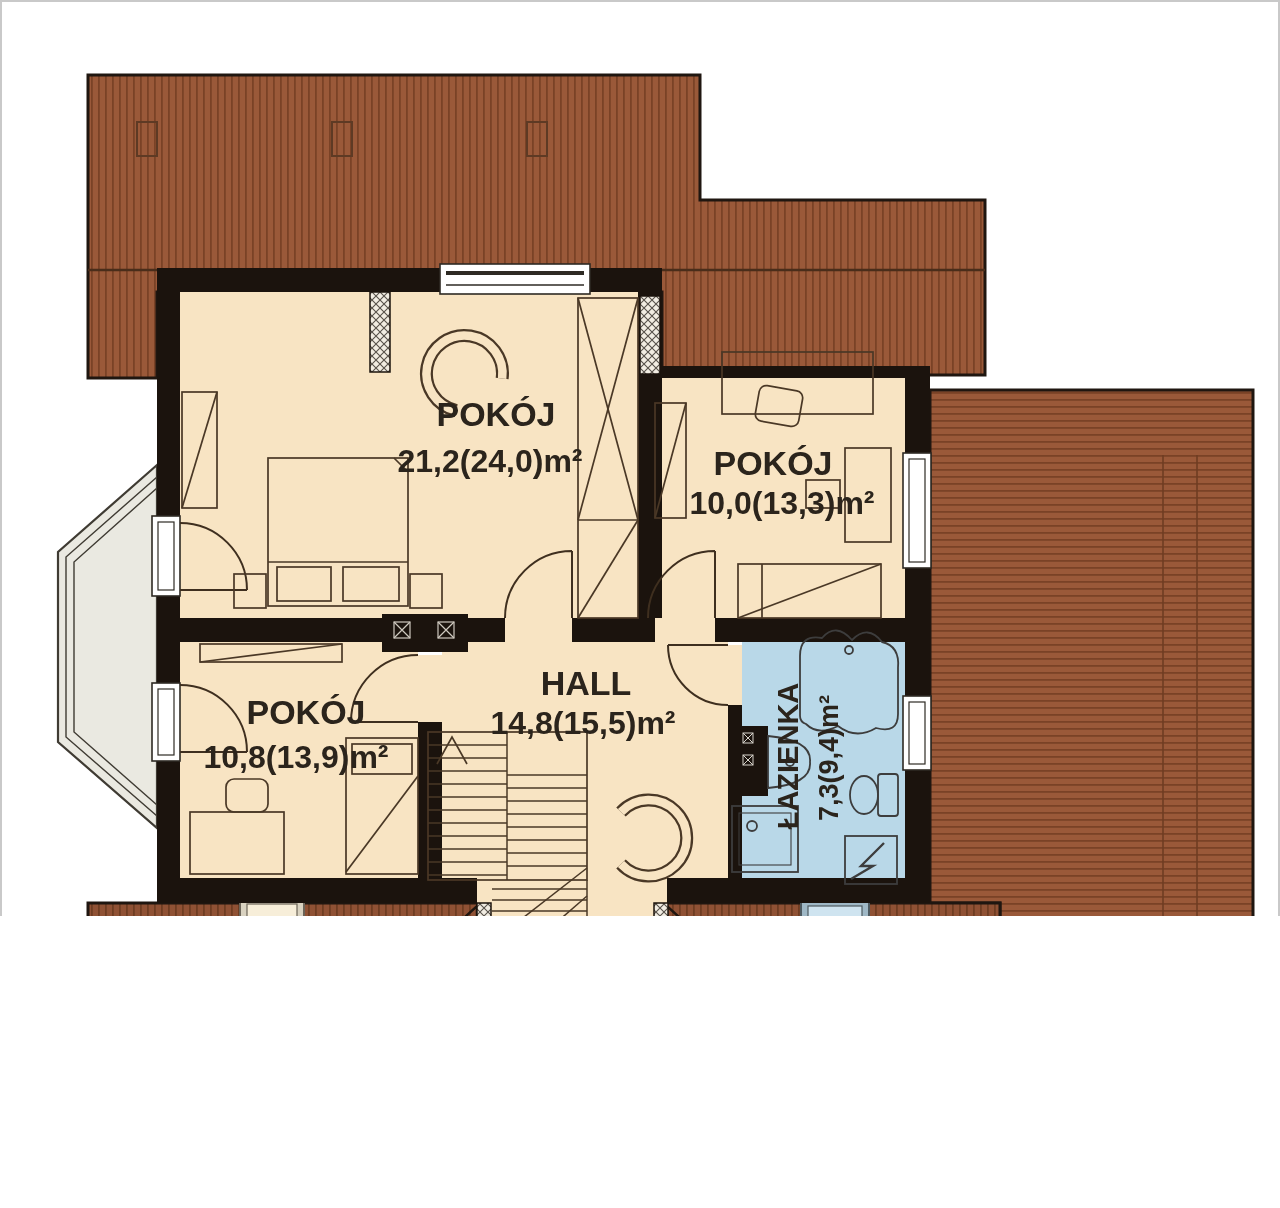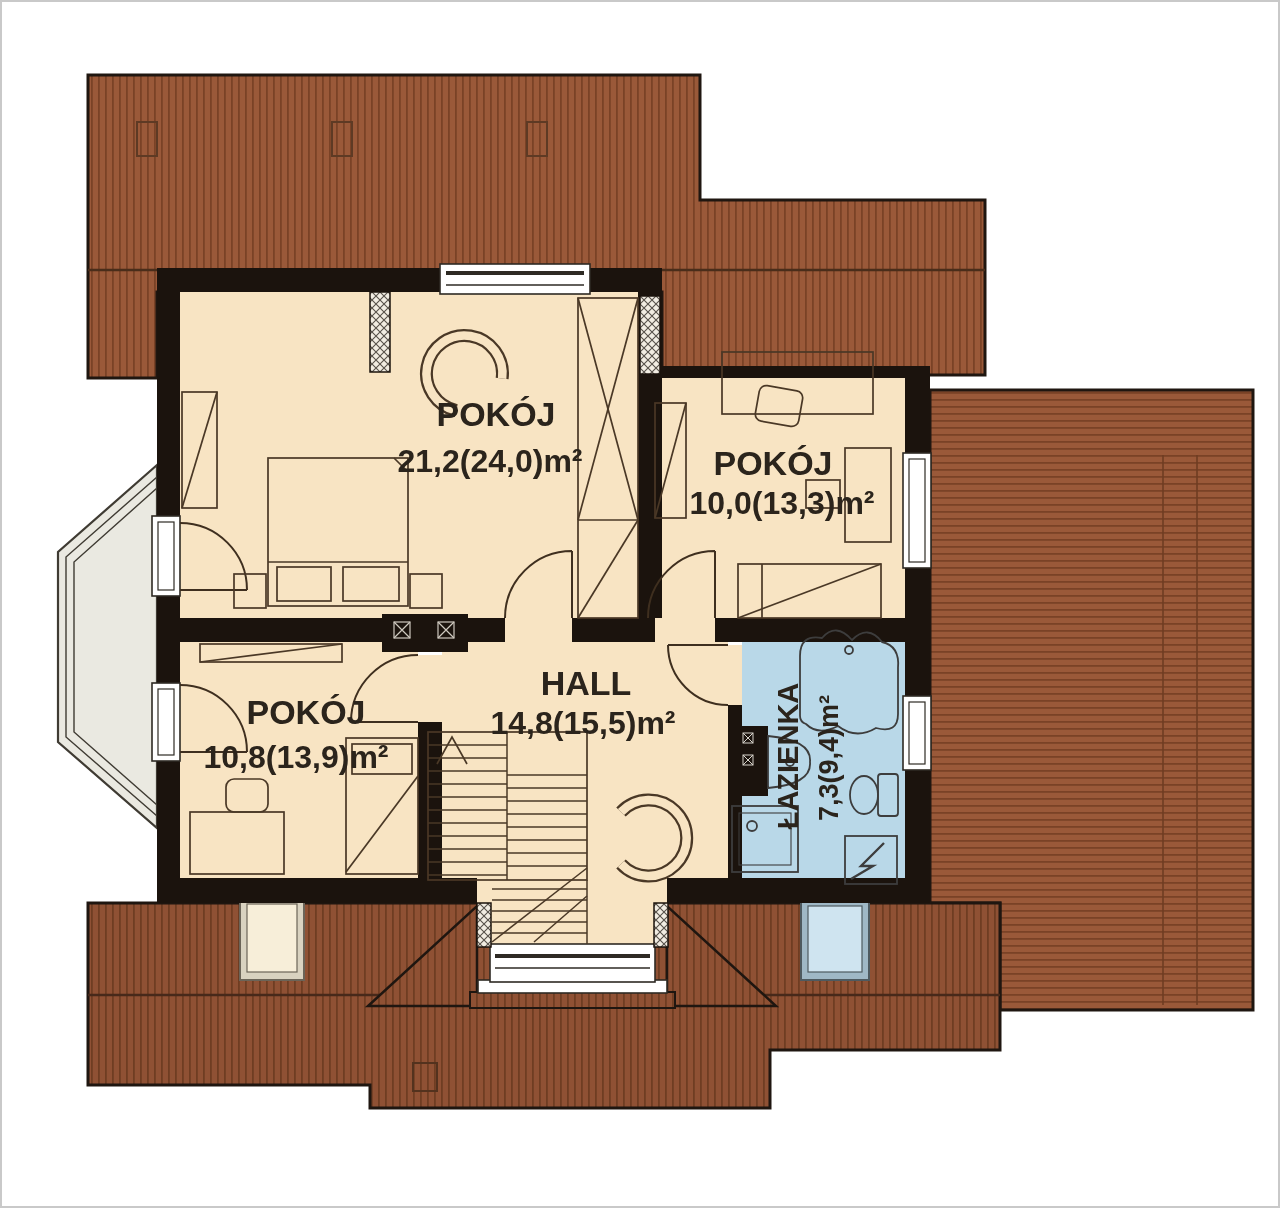--- a/index.html
+++ b/index.html
@@ -1,16 +1,16 @@
 <!DOCTYPE html>
 <html><head>
 <meta charset="utf-8">
 <style>
   html,body{margin:0;padding:0;background:#ffffff;}
-  .page{position:relative;width:1280px;height:1208px;background:#ffffff;}
+  .page{position:relative;width:1280px;height:916px;background:#ffffff;}
   .label{font-family:"Liberation Sans",sans-serif;font-weight:bold;fill:#2b241c;}
   .wall{fill:#1b130d;}
   .win{fill:#ffffff;stroke:#2e2a24;stroke-width:1.6;}
   .furn{fill:none;stroke:#4a3826;stroke-width:1.7;}
   .furnf{fill:#f8e4c3;stroke:#4a3826;stroke-width:1.7;}
   .bfix{fill:none;stroke:#3d3d3d;stroke-width:1.8;}
   .tread{stroke:#4a3826;stroke-width:1.5;}
   .roofedge{fill:none;stroke:#1f1610;stroke-width:3;}
 </style>
 </head>

